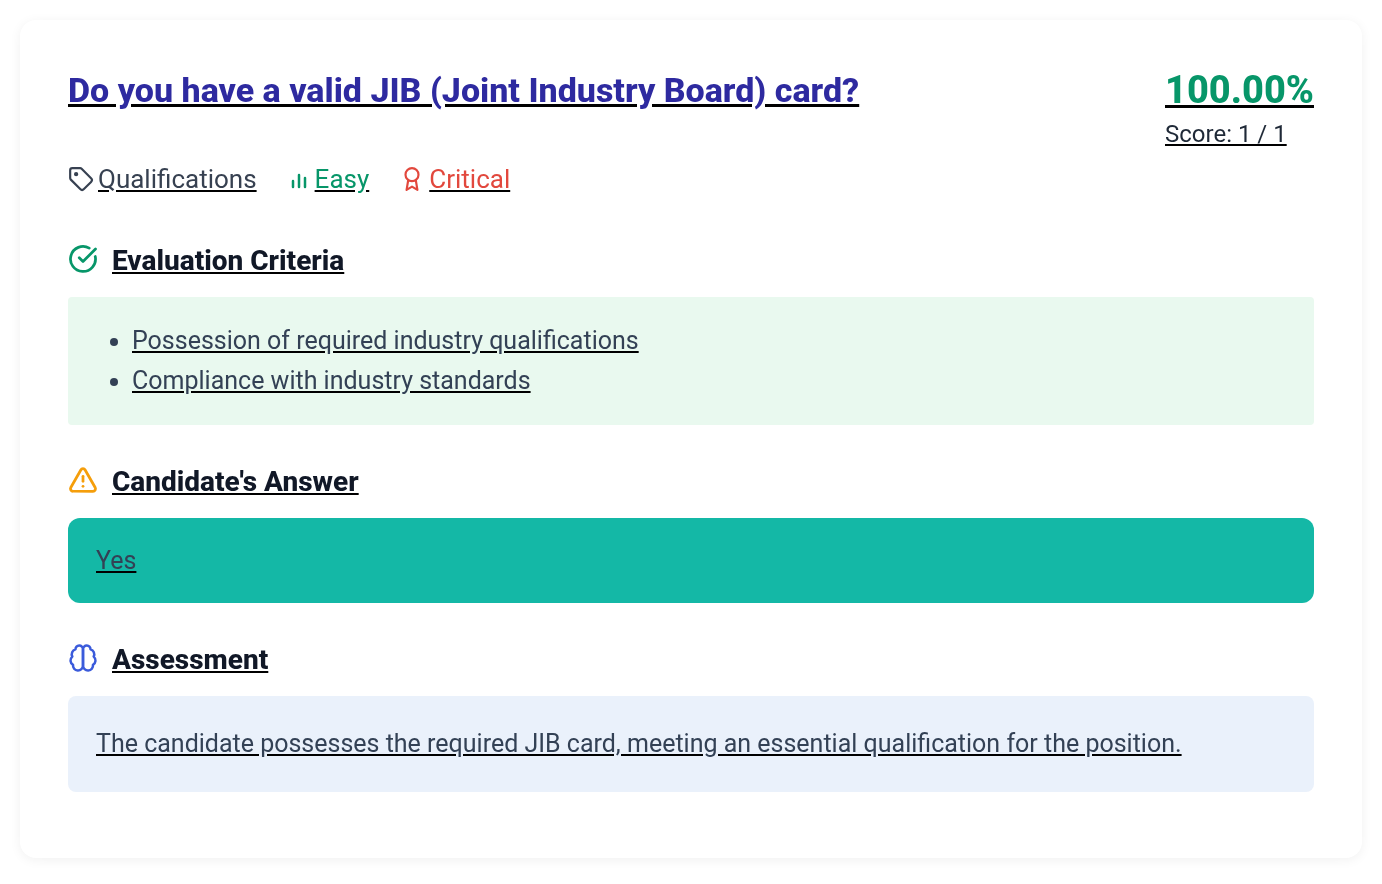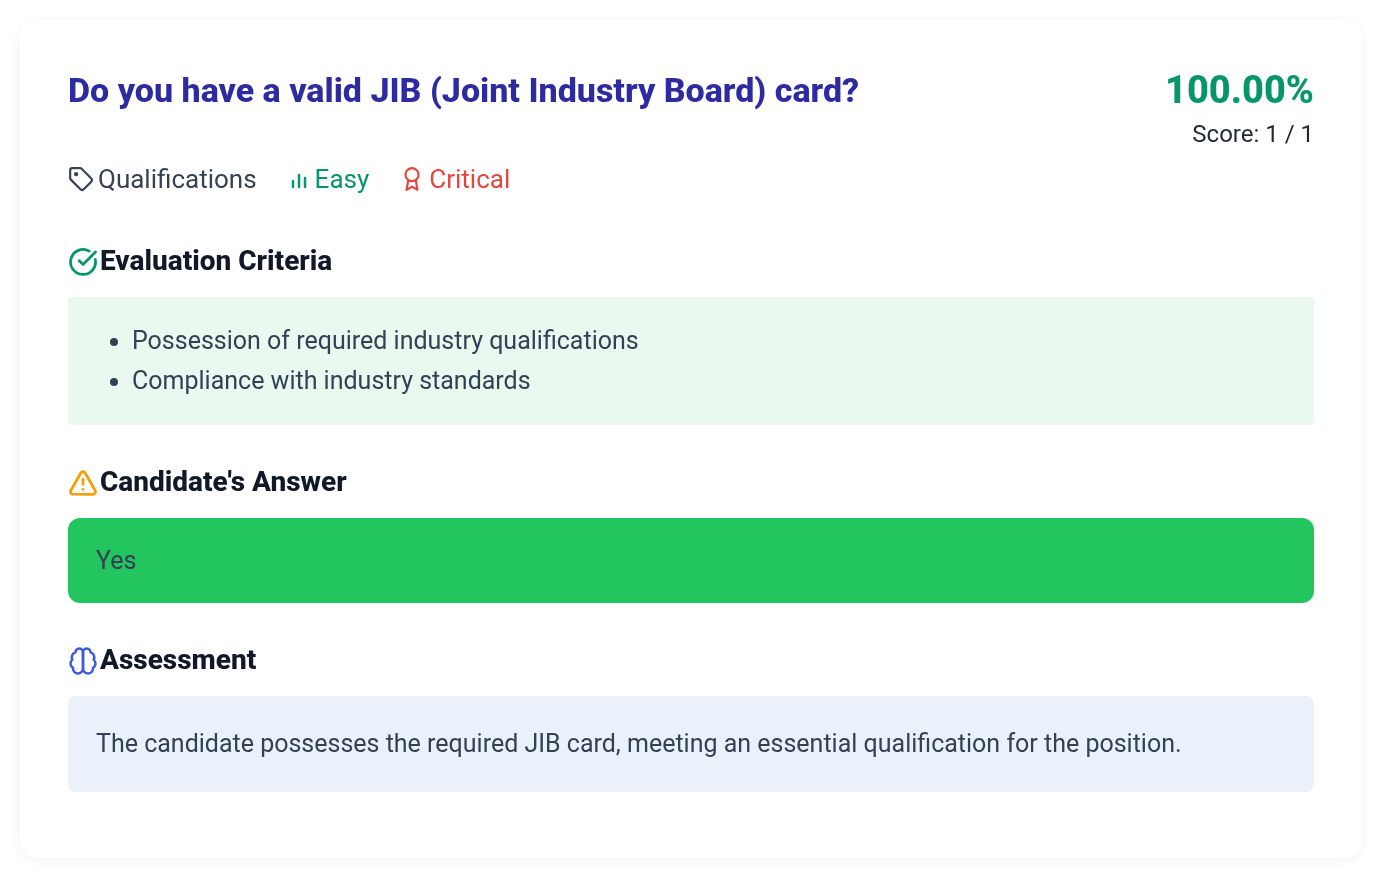--- a/index.html
+++ b/index.html
@@ -8,36 +8,37 @@
     background: #ffffff;
     padding: 20px;
   }
   .card {
     background: #ffffff;
     border-radius: 16px;
     box-shadow: 0 2px 12px rgba(0,0,0,0.06);
     padding: 48px;
     max-width: 1342px;
     margin: 0 auto;
+    text-decoration: underline;
   }
   .header-row {
     display: flex;
     justify-content: space-between;
     align-items: flex-start;
     margin-bottom: 16px;
   }
   .question-title {
     font-size: 34px;
     font-weight: 800;
     color: #2e2aa0;
     line-height: 1.3;
     max-width: 75%;
   }
   .score-block {
-    text-align: right;
+    text-align: left;
   }
   .score-pct {
     font-size: 38px;
     font-weight: 800;
     color: #079669;
   }
   .score-detail {
     font-size: 24px;
     color: #1f2937;
     margin-top: 8px;
@@ -55,22 +56,22 @@
     font-size: 26px;
   }
   .meta-category { color: #374151; }
   .meta-easy { color: #079669; }
   .meta-critical { color: #e2483d; }
   .section {
     margin-bottom: 40px;
   }
   .section-header {
     display: flex;
-    align-items: flex-end;
-    gap: 2px;
+    align-items: flex-start;
+    gap: 14px;
     margin-bottom: 20px;
   }
   .section-title {
     font-size: 28px;
     font-weight: 800;
     color: #111827;
   }
   .criteria-box {
     background: #e9f9ef;
     border-radius: 4px;
@@ -79,21 +80,21 @@
   .criteria-box ul {
     list-style: disc;
     padding-left: 36px;
   }
   .criteria-box li {
     font-size: 25px;
     color: #334155;
     line-height: 1.6;
   }
   .answer-box {
-    background: #22c55e;
+    background: #14b8a6;
     border-radius: 12px;
     padding: 28px;
     font-size: 25px;
     color: #334155;
   }
   .assessment-box {
     background: #eaf1fb;
     border-radius: 8px;
     padding: 28px;
     font-size: 25px;

